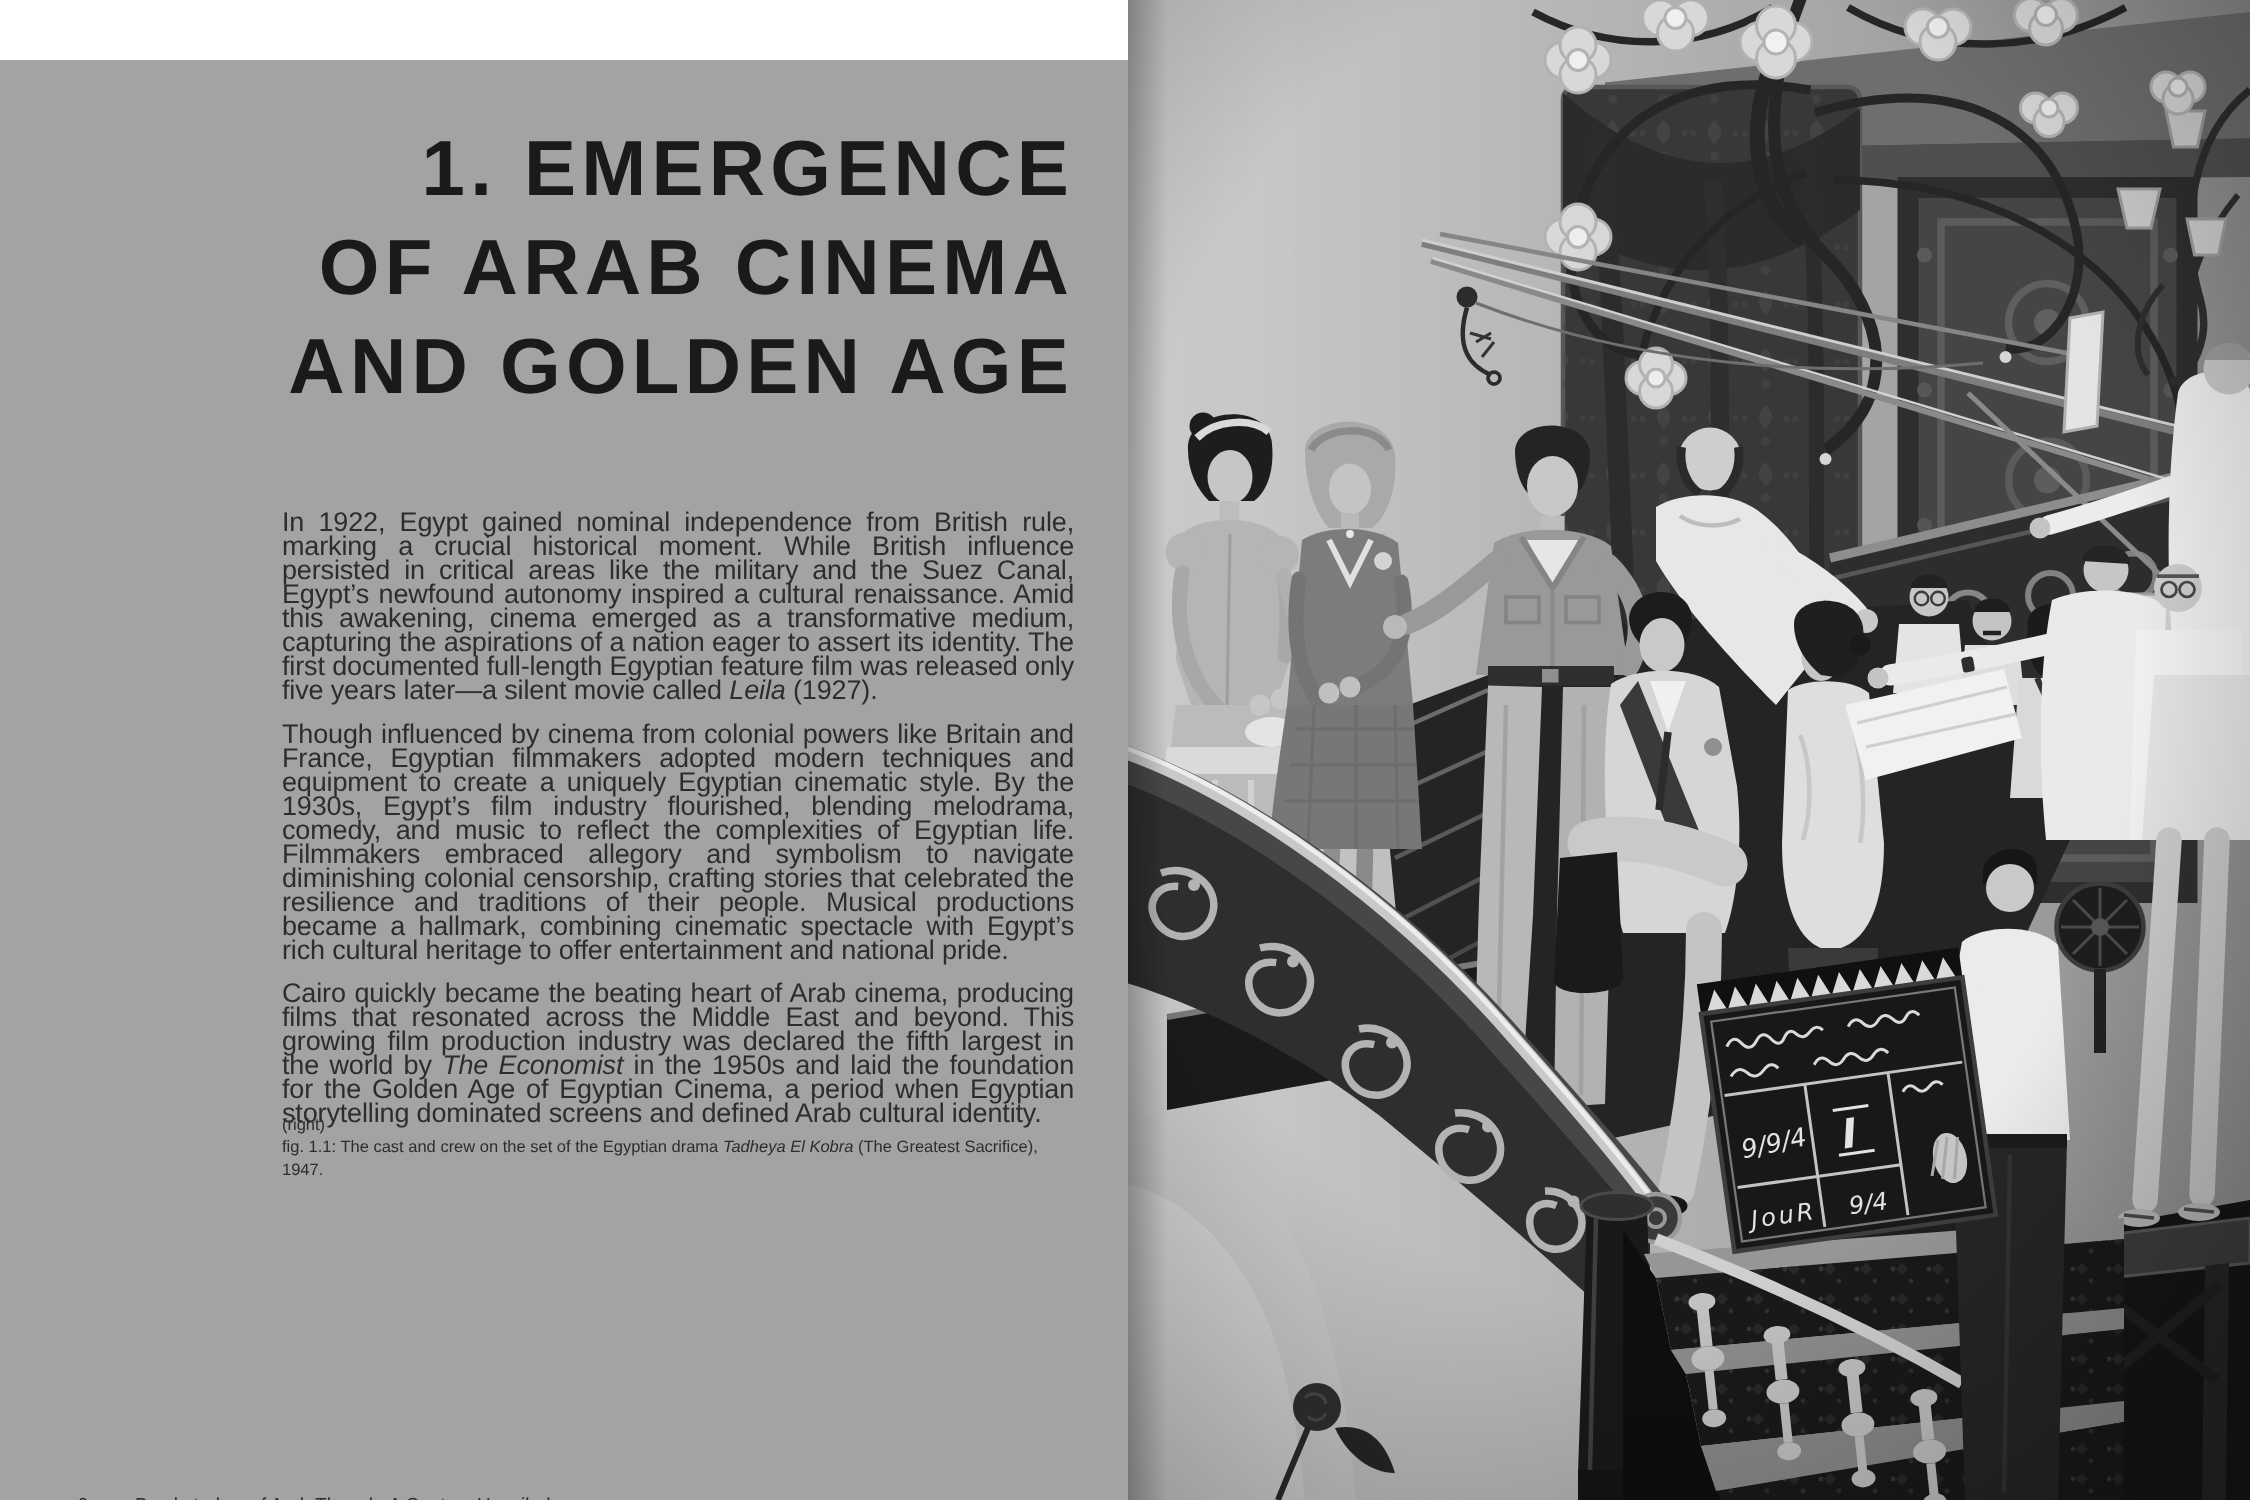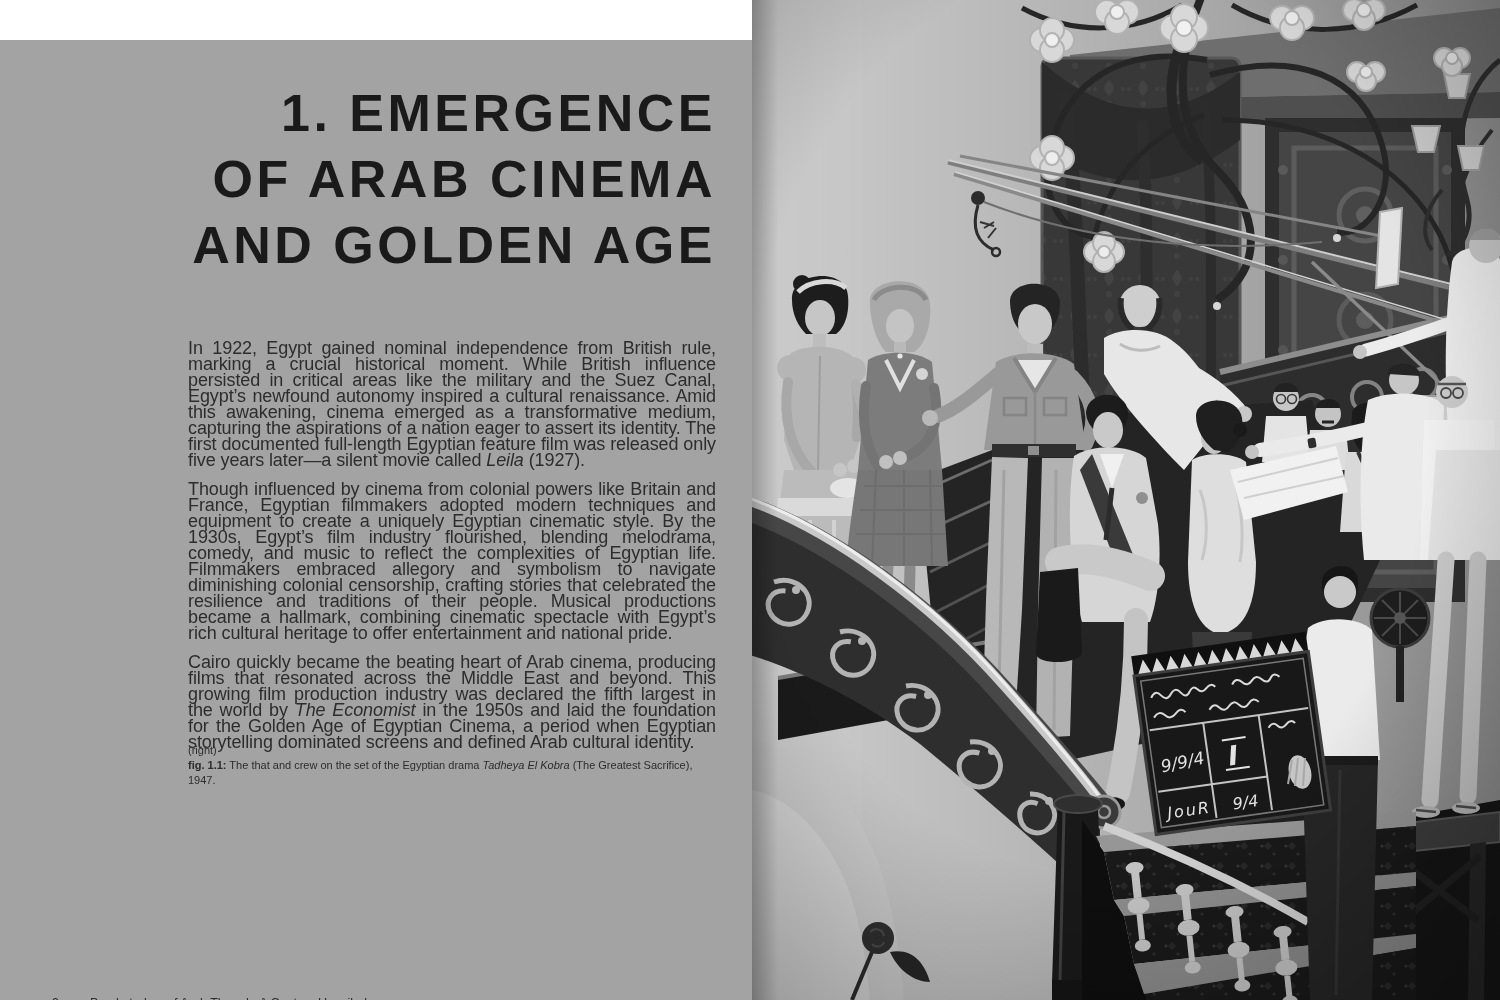--- a/index.html
+++ b/index.html
@@ -37,21 +37,21 @@
     </h1>
 
     <div class="body-copy">
       <p><span>In 1922, Egypt gained nominal independence from British rule, marking a crucial historical moment. While British influence persisted in critical areas like the military and the Suez Canal, Egypt’s newfound autonomy inspired a cultural renaissance. Amid this awakening, cinema emerged as a transformative medium, capturing the aspirations of a nation eager to assert its identity. The first documented full-length Egyptian feature film was released only five years later—a silent movie called </span><span style="font-style: italic;">Leila</span><span> (1927).</span></p>
       <p><span>Though influenced by cinema from colonial powers like Britain and France, Egyptian filmmakers adopted modern techniques and equipment to create a uniquely Egyptian cinematic style. By the 1930s, Egypt’s film industry flourished, blending melodrama, comedy, and music to reflect the complexities of Egyptian life. Filmmakers embraced allegory and symbolism to navigate diminishing colonial censorship, crafting stories that celebrated the resilience and traditions of their people. Musical productions became a hallmark, combining cinematic spectacle with Egypt’s rich cultural heritage to offer entertainment and national pride.</span></p>
       <p><span>Cairo quickly became the beating heart of Arab cinema, producing films that resonated across the Middle East and beyond. This growing film production industry was declared the fifth largest in the world by </span><span style="font-style: italic;">The Economist</span><span> in the 1950s and laid the foundation for the Golden Age of Egyptian Cinema, a period when Egyptian storytelling dominated screens and defined Arab cultural identity.</span></p>
     </div>
 
     <div class="caption-block">
       <p>(right)</p>
-      <p><span style="font-weight: bold;">fig. 1.1:</span><span> The that and crew on the set of the Egyptian drama </span><span style="font-style: italic;">Tadheya El Kobra</span><span> (The Greatest Sacrifice), 1947.</span></p>
+      <p><span style="font-weight: normal;">fig. 1.1:</span><span> The cast and crew on the set of the Egyptian drama </span><span style="font-style: italic;">Tadheya El Kobra</span><span> (The Greatest Sacrifice), 1947.</span></p>
     </div>
 
     <footer class="page-footer">
       <span class="folio">9</span>
       <span class="running">Brushstrokes of Arab Though: A Century Unveiled</span>
     </footer>
   </section>
 
   <section class="right-page">
     <svg viewBox="0 0 748 1000" role="img" aria-label="Black-and-white photograph: cast and crew of an Egyptian film gathered on an ornate curved staircase beneath a chandelier and microphone boom poles; an assistant holds a chalk clapperboard slate.">

